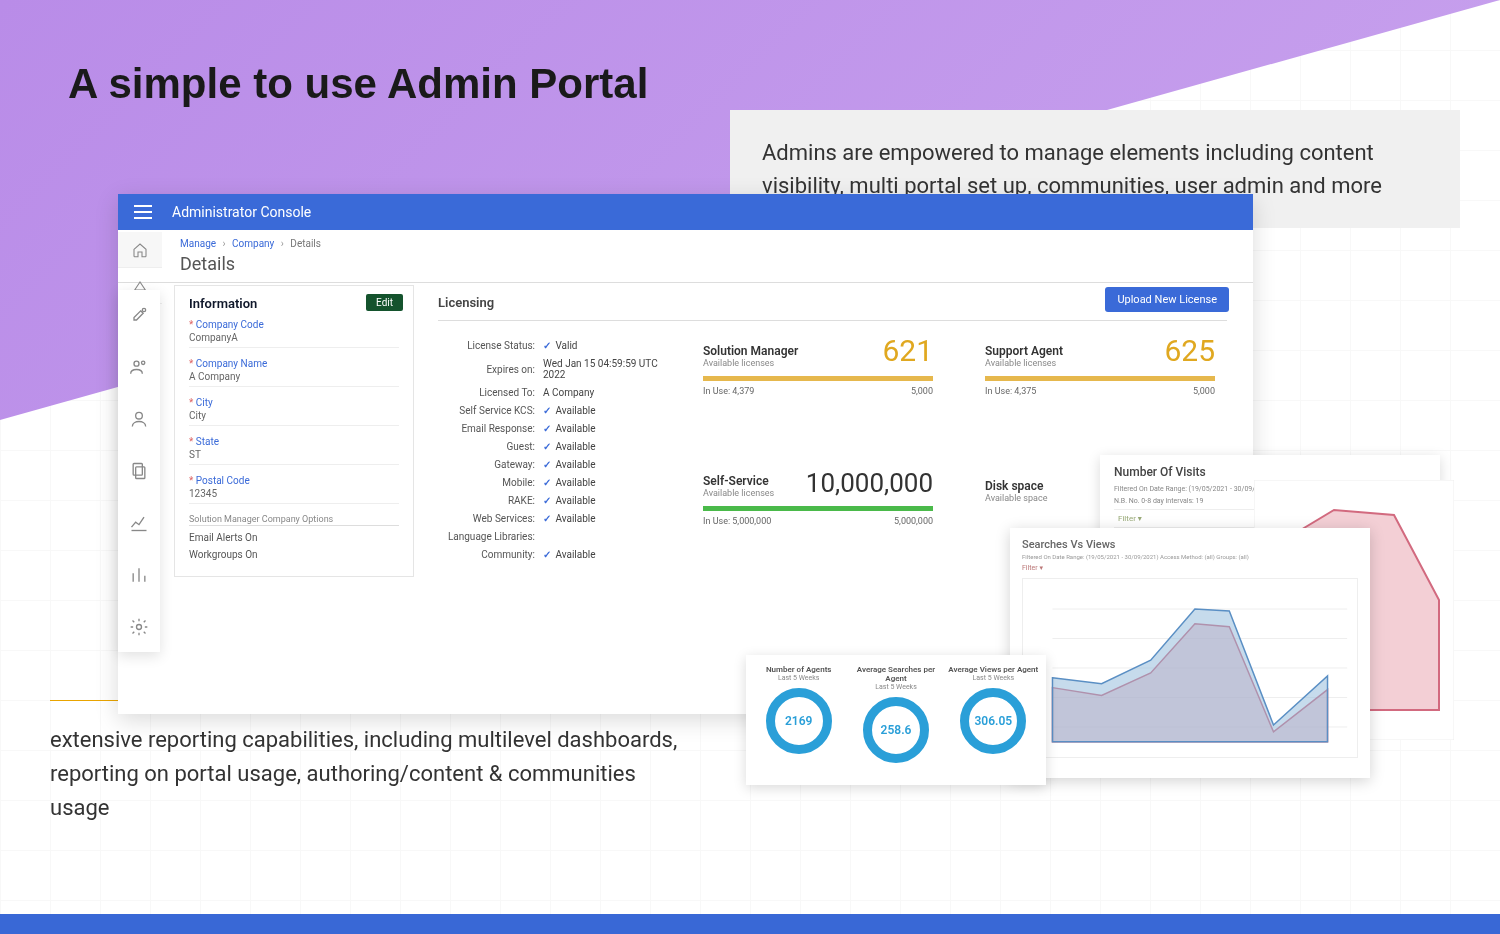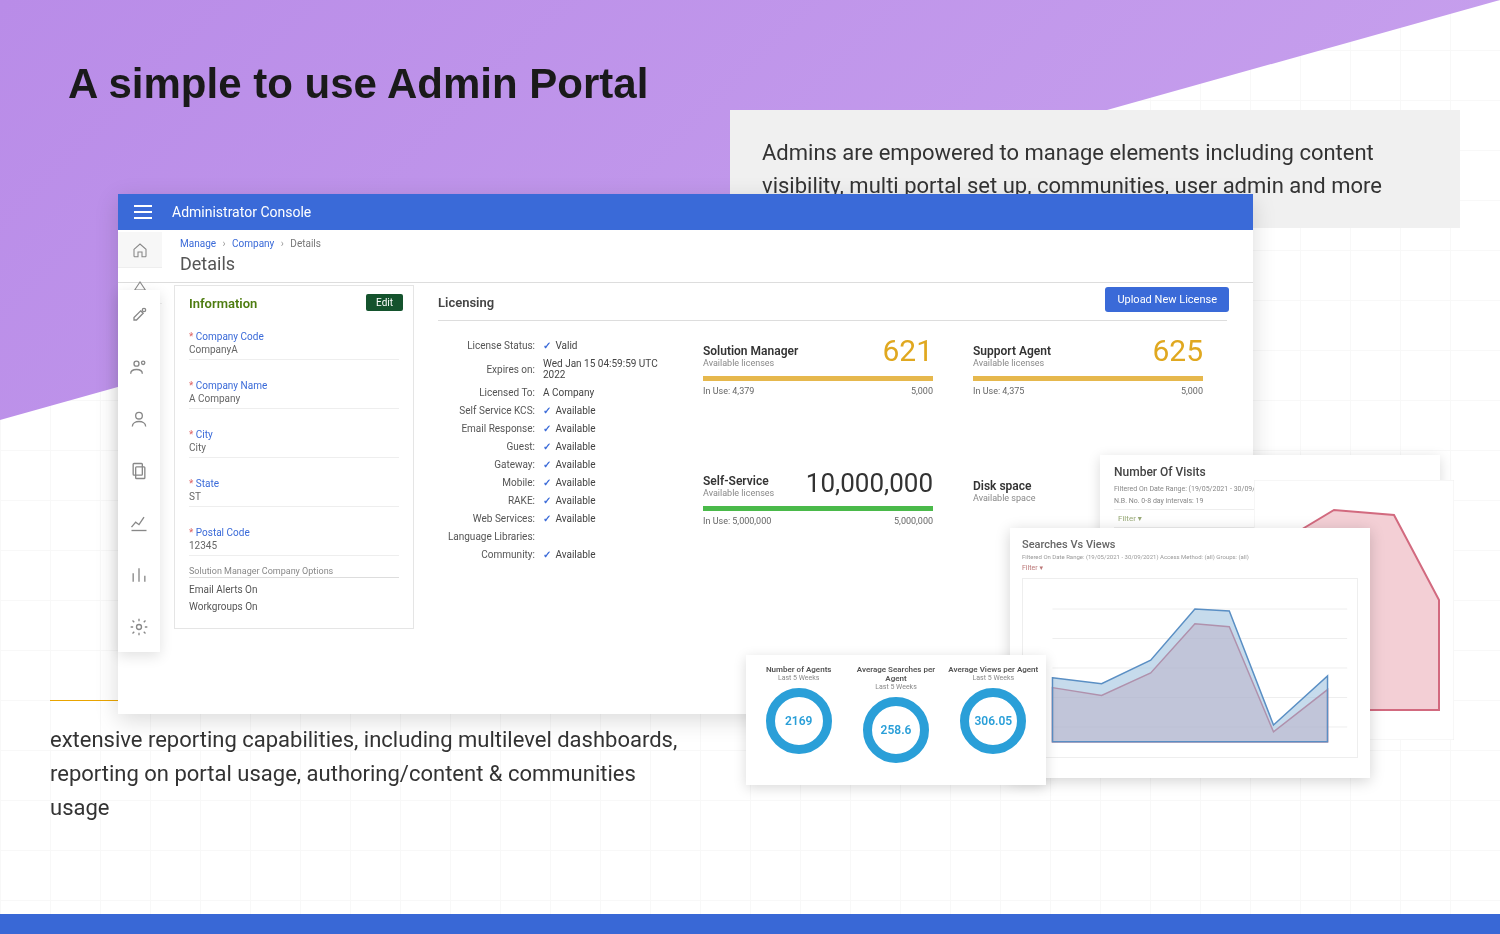--- a/index.html
+++ b/index.html
@@ -22,38 +22,38 @@
 .details-h{padding:2px 26px 8px 62px;font-size:18px;color:#555;border-bottom:1px solid #ddd}
 .body{display:flex;padding:2px 20px 0 56px;gap:18px}
 .sidebar{position:absolute;top:290px;left:118px;width:42px;background:#fff;box-shadow:0 4px 14px rgba(0,0,0,.12);display:flex;flex-direction:column;align-items:center;padding:14px 0;gap:30px}
 .sidebar .ico{width:22px;height:22px;color:#888;cursor:pointer;display:flex;align-items:center;justify-content:center}
 .sidebar .ico svg{width:20px;height:20px;fill:none;stroke:currentColor;stroke-width:1.6}
 .sidebar-tabs{position:absolute;top:232px;left:118px;width:44px;display:flex;flex-direction:column}
 .sidebar-tabs .tab{height:36px;border-bottom:1px solid #eee;display:flex;align-items:center;justify-content:center;color:#888}
 .sidebar-tabs .tab svg{width:16px;height:16px;fill:none;stroke:currentColor;stroke-width:1.6}
 .sidebar-tabs .tab.active{background:#f7f7f7}
 .info-panel{width:240px;background:#fff;border:1px solid #e5e5e5;padding:10px 14px;position:relative}
-.info-panel h4{font-size:13px;color:#4d7c0f;font-weight:600;margin-bottom:6px}
+.info-panel h4{font-size:13px;color:#0f172a;font-weight:600;margin-bottom:6px}
 .info-panel .edit{position:absolute;top:8px;right:10px;background:#14532d;color:#fff;font-size:10px;padding:3px 10px;border-radius:2px;cursor:pointer;border:none}
-.field{margin:20px 0 10px;border-bottom:1px solid #eee;padding-bottom:4px}
+.field{margin:8px 0 10px;border-bottom:1px solid #eee;padding-bottom:4px}
 .field .lbl{font-size:10px;color:#3a6ad8}
 .field .lbl .req{color:#d66}
 .field .val{font-size:10px;color:#666;margin-top:2px}
 .sect-lbl{font-size:9px;color:#888;margin:8px 0 6px;border-bottom:1px solid #ddd;padding-bottom:1px}
 .opt{font-size:10px;color:#555;margin:6px 0}
 .lic-panel{flex:1;padding:4px 6px}
 .lic-panel h4{font-size:13px;color:#444;font-weight:600;padding:6px 0 10px;border-bottom:1px solid #ddd}
 .upload-btn{position:absolute;right:24px;background:#3a6ad8;color:#fff;font-size:11px;padding:6px 12px;border:none;border-radius:3px;cursor:pointer;margin-top:-34px}
 .lic-body{display:flex;gap:30px;margin-top:12px}
 .lic-list{width:235px}
 .lic-row{display:flex;justify-content:space-between;align-items:center;font-size:10px;color:#555;margin:7px 0}
 .lic-row .k{text-align:right;flex:1;padding-right:8px}
 .lic-row .v{width:130px;text-align:left;color:#444}
 .check{color:#3a6ad8;margin-right:4px;font-weight:bold}
-.lic-cards{flex:1;display:flex;flex-wrap:wrap;gap:30px 40px}
+.lic-cards{flex:1;display:flex;flex-wrap:wrap;gap:30px 52px}
 .card{width:230px}
 .card-h{display:flex;justify-content:space-between;align-items:flex-end}
 .card-t{font-size:12px;font-weight:600;color:#333}
 .card-s{font-size:9px;color:#888}
 .card-n{font-size:30px;font-weight:400;color:#e0a820}
 .card-n.big{color:#333;font-size:26px}
 .card-n.pct{color:#333}
 .bar{height:5px;background:#e6b84d;margin-top:8px;position:relative}
 .bar.green{background:#4aba4a}
 .bar-meta{display:flex;justify-content:space-between;font-size:9px;color:#666;margin-top:5px}

